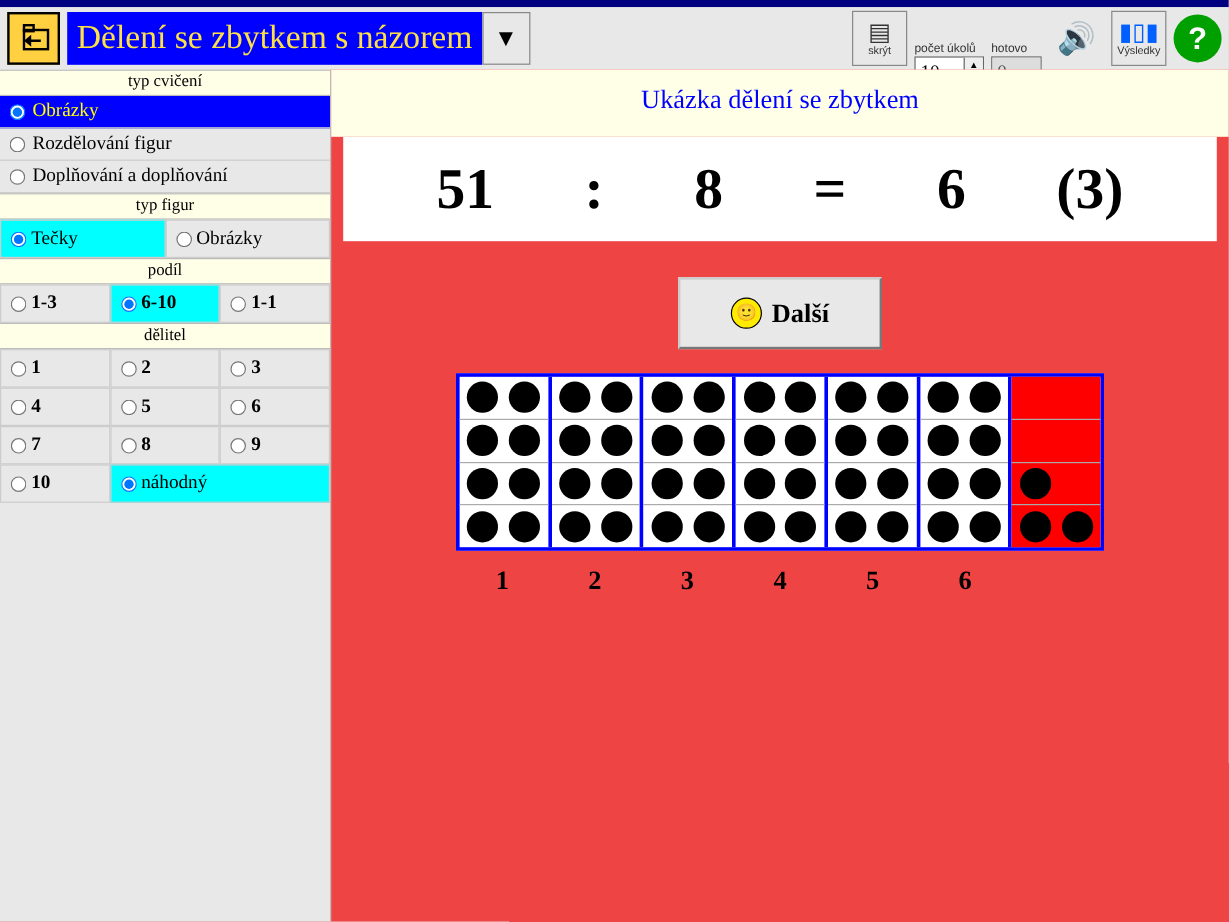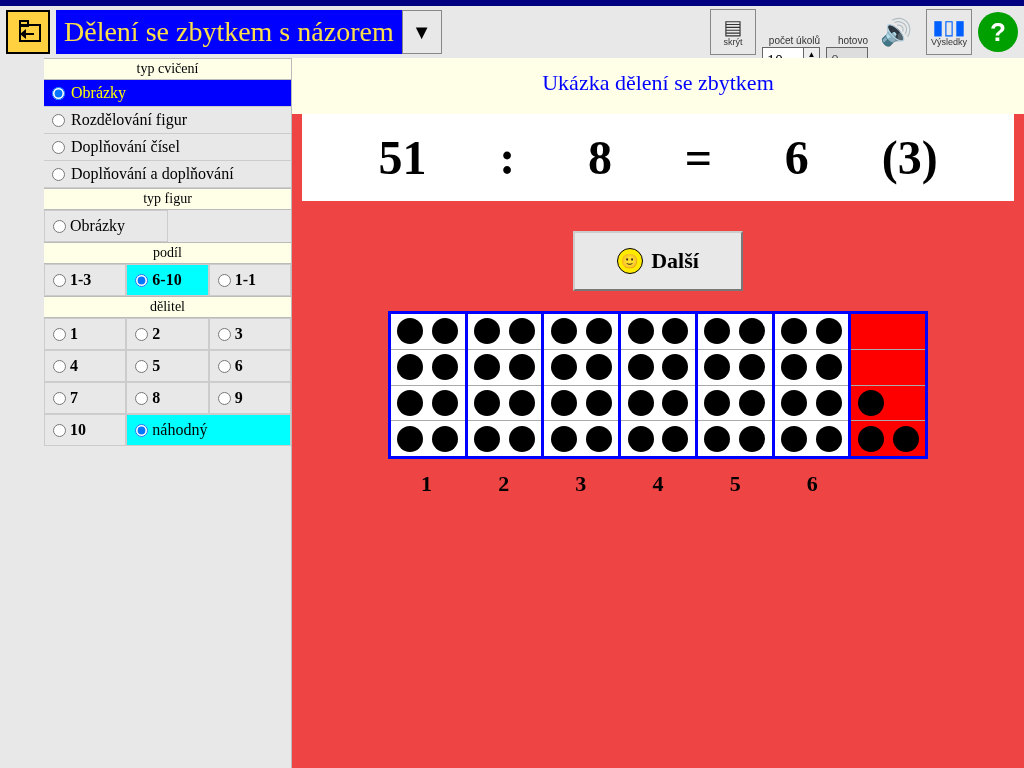--- a/index.html
+++ b/index.html
@@ -59,21 +59,21 @@
     background: #e8e8e8;
     display:flex; flex-direction:column; align-items:center; justify-content:center;
     font-size: 9px;
     font-family: Arial, sans-serif;
     cursor:pointer;
     color:#333;
   }
   .tool-btn .ic { font-size: 20px; line-height: 1; }
   .spinner-group {
     display:flex; flex-direction:column;
-    align-items:flex-end;
+    align-items:flex-start;
     font-family: Arial, sans-serif;
     margin-top: 47px;
   }
   .spinner-group .lab {
     font-size: 10px;
     color: #333;
     line-height:1;
     margin-bottom:1px;
   }
   .spinner-box {
@@ -98,25 +98,24 @@
     background:#00a000;color:#fff;font-weight:bold;font-size:26px;
     display:flex;align-items:center;justify-content:center;cursor:pointer;
     font-family: Arial,sans-serif;
   }
 
   .body-area {
     display:flex;
     height: calc(768px - 58px);
   }
   .sidebar {
-    width: 248px;
+    width: 276px;
     background:#e8e8e8;
     border-right:1px solid #bbb;
     font-family: "Times New Roman", serif;
-    margin-left: 44px;
   }
   .section-title {
     background:#ffffe8;
     text-align:center;
     font-size:14px;
     padding:2px 0;
     border-top:1px solid #bbb;
     border-bottom:1px solid #bbb;
   }
   .radio-row {
@@ -293,30 +292,30 @@
         <div class="radio-row selected">
           <input type="radio" checked="" style="">
           <span>Obrázky</span>
         </div>
         <div class="radio-row">
           <input type="radio" style="">
           <span>Rozdělování figur</span>
         </div>
         <div class="radio-row">
           <input type="radio" style="">
-          <span>Doplňování čísel</span>
-        </div>
-        <div class="radio-row">
-          <input type="radio" style="">
           <span>Doplňování a doplňování</span>
         </div>
       </div>
 
     <div class="section-title">typ figur</div>
     <div class="grid2" id="figure-list">
+        <div class="cell cyan">
+          <input type="radio" checked="" style="">
+          <span style="font-weight: normal;">Tečky</span>
+        </div>
         <div class="cell">
           <input type="radio" style="">
           <span style="font-weight: normal;">Obrázky</span>
         </div>
       </div>
 
     <div class="section-title">podíl</div>
     <div class="grid3" id="quotient-list">
         <div class="cell">
           <input type="radio" style="">

